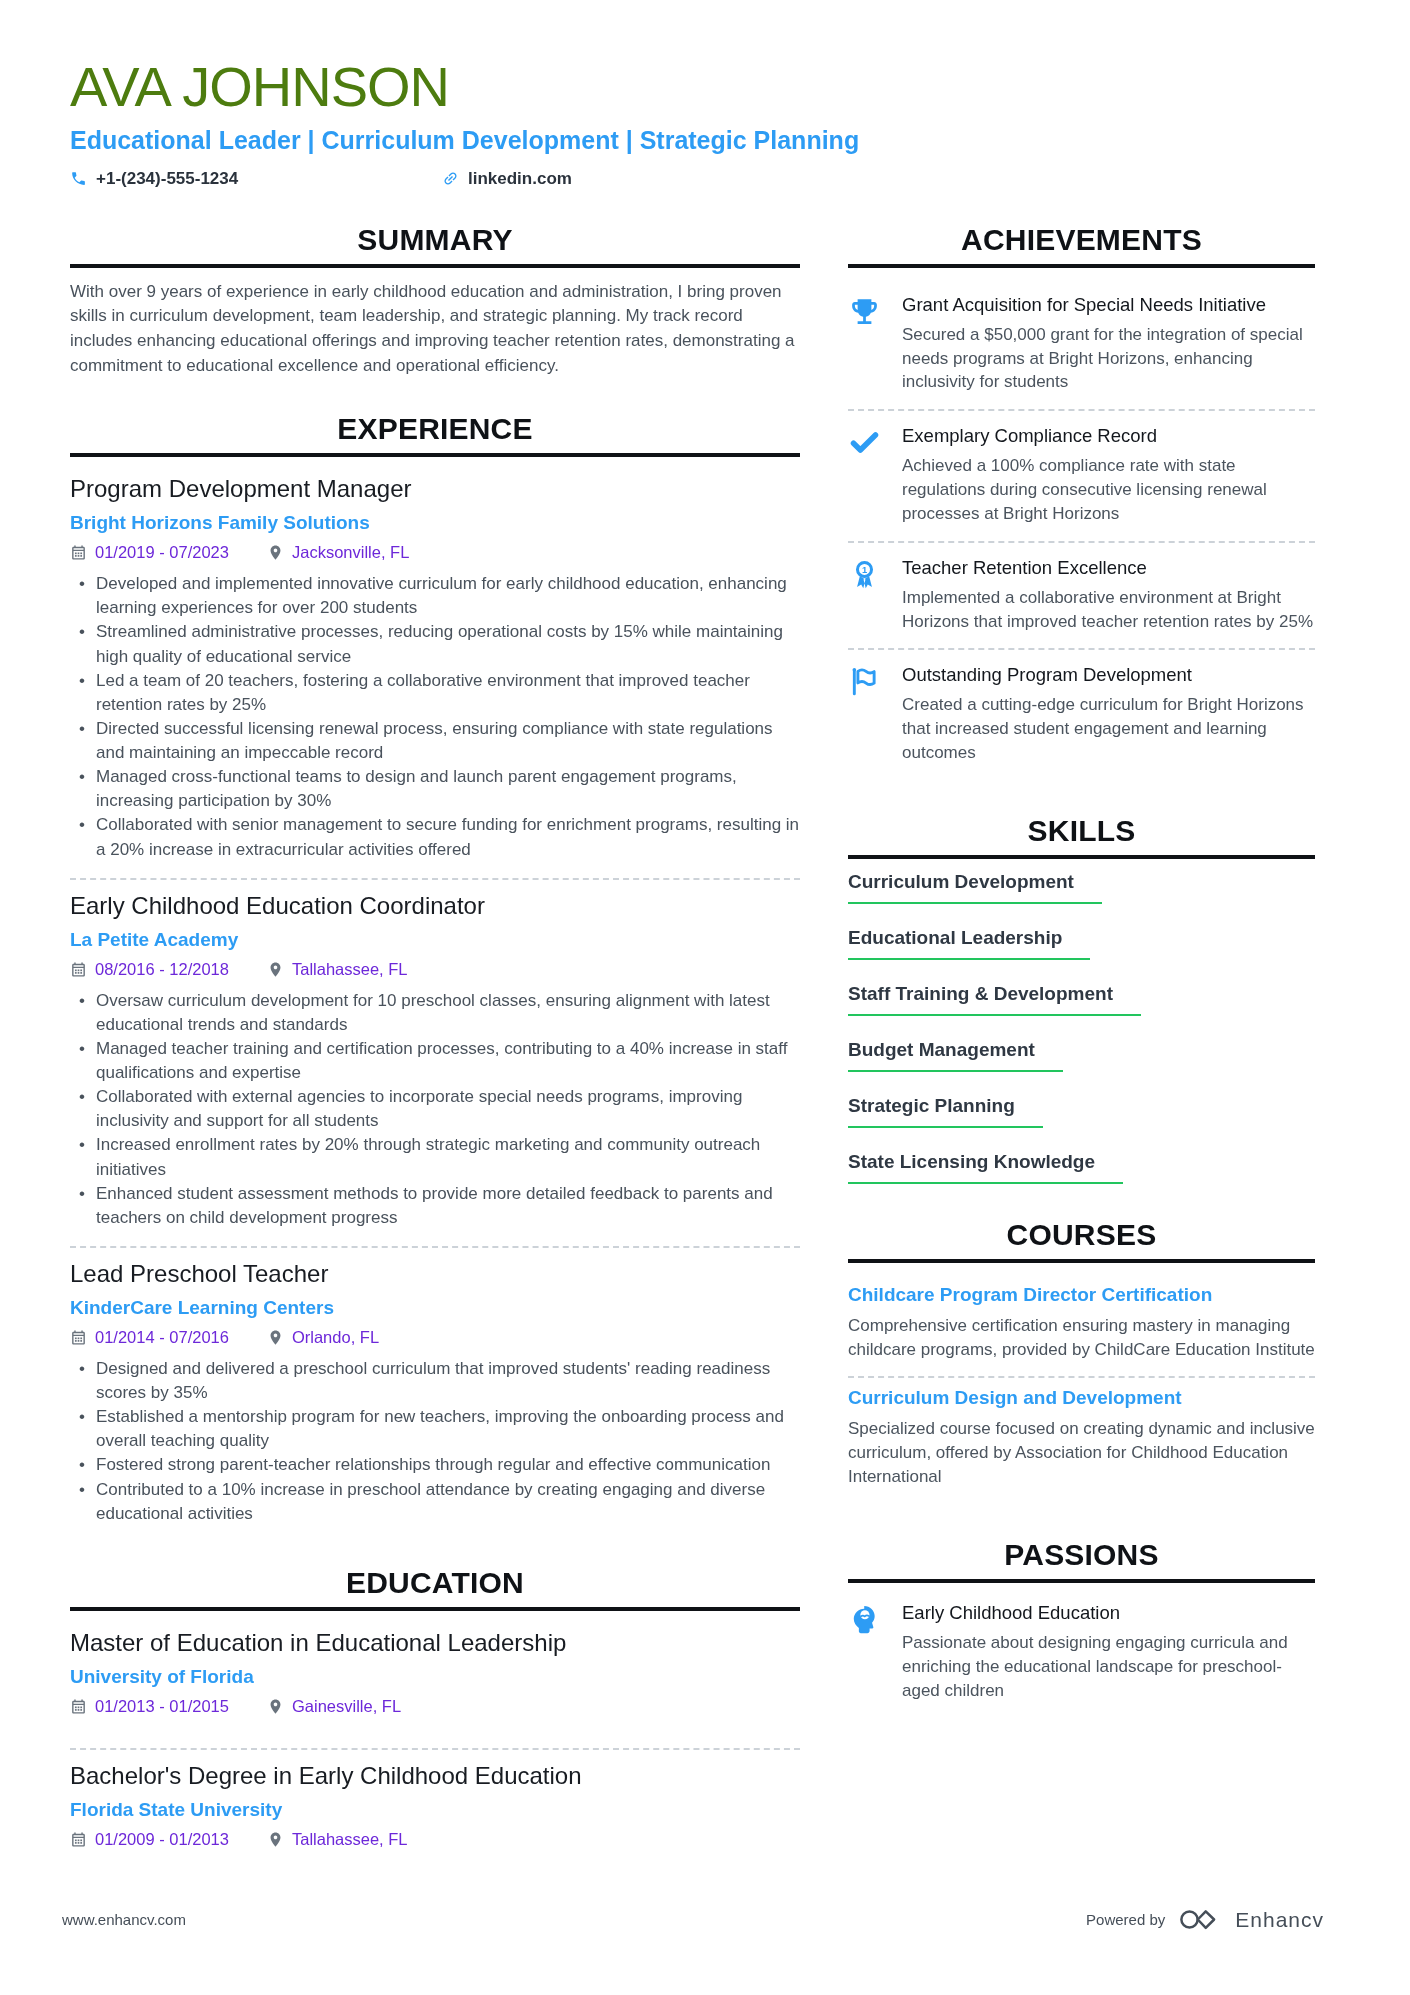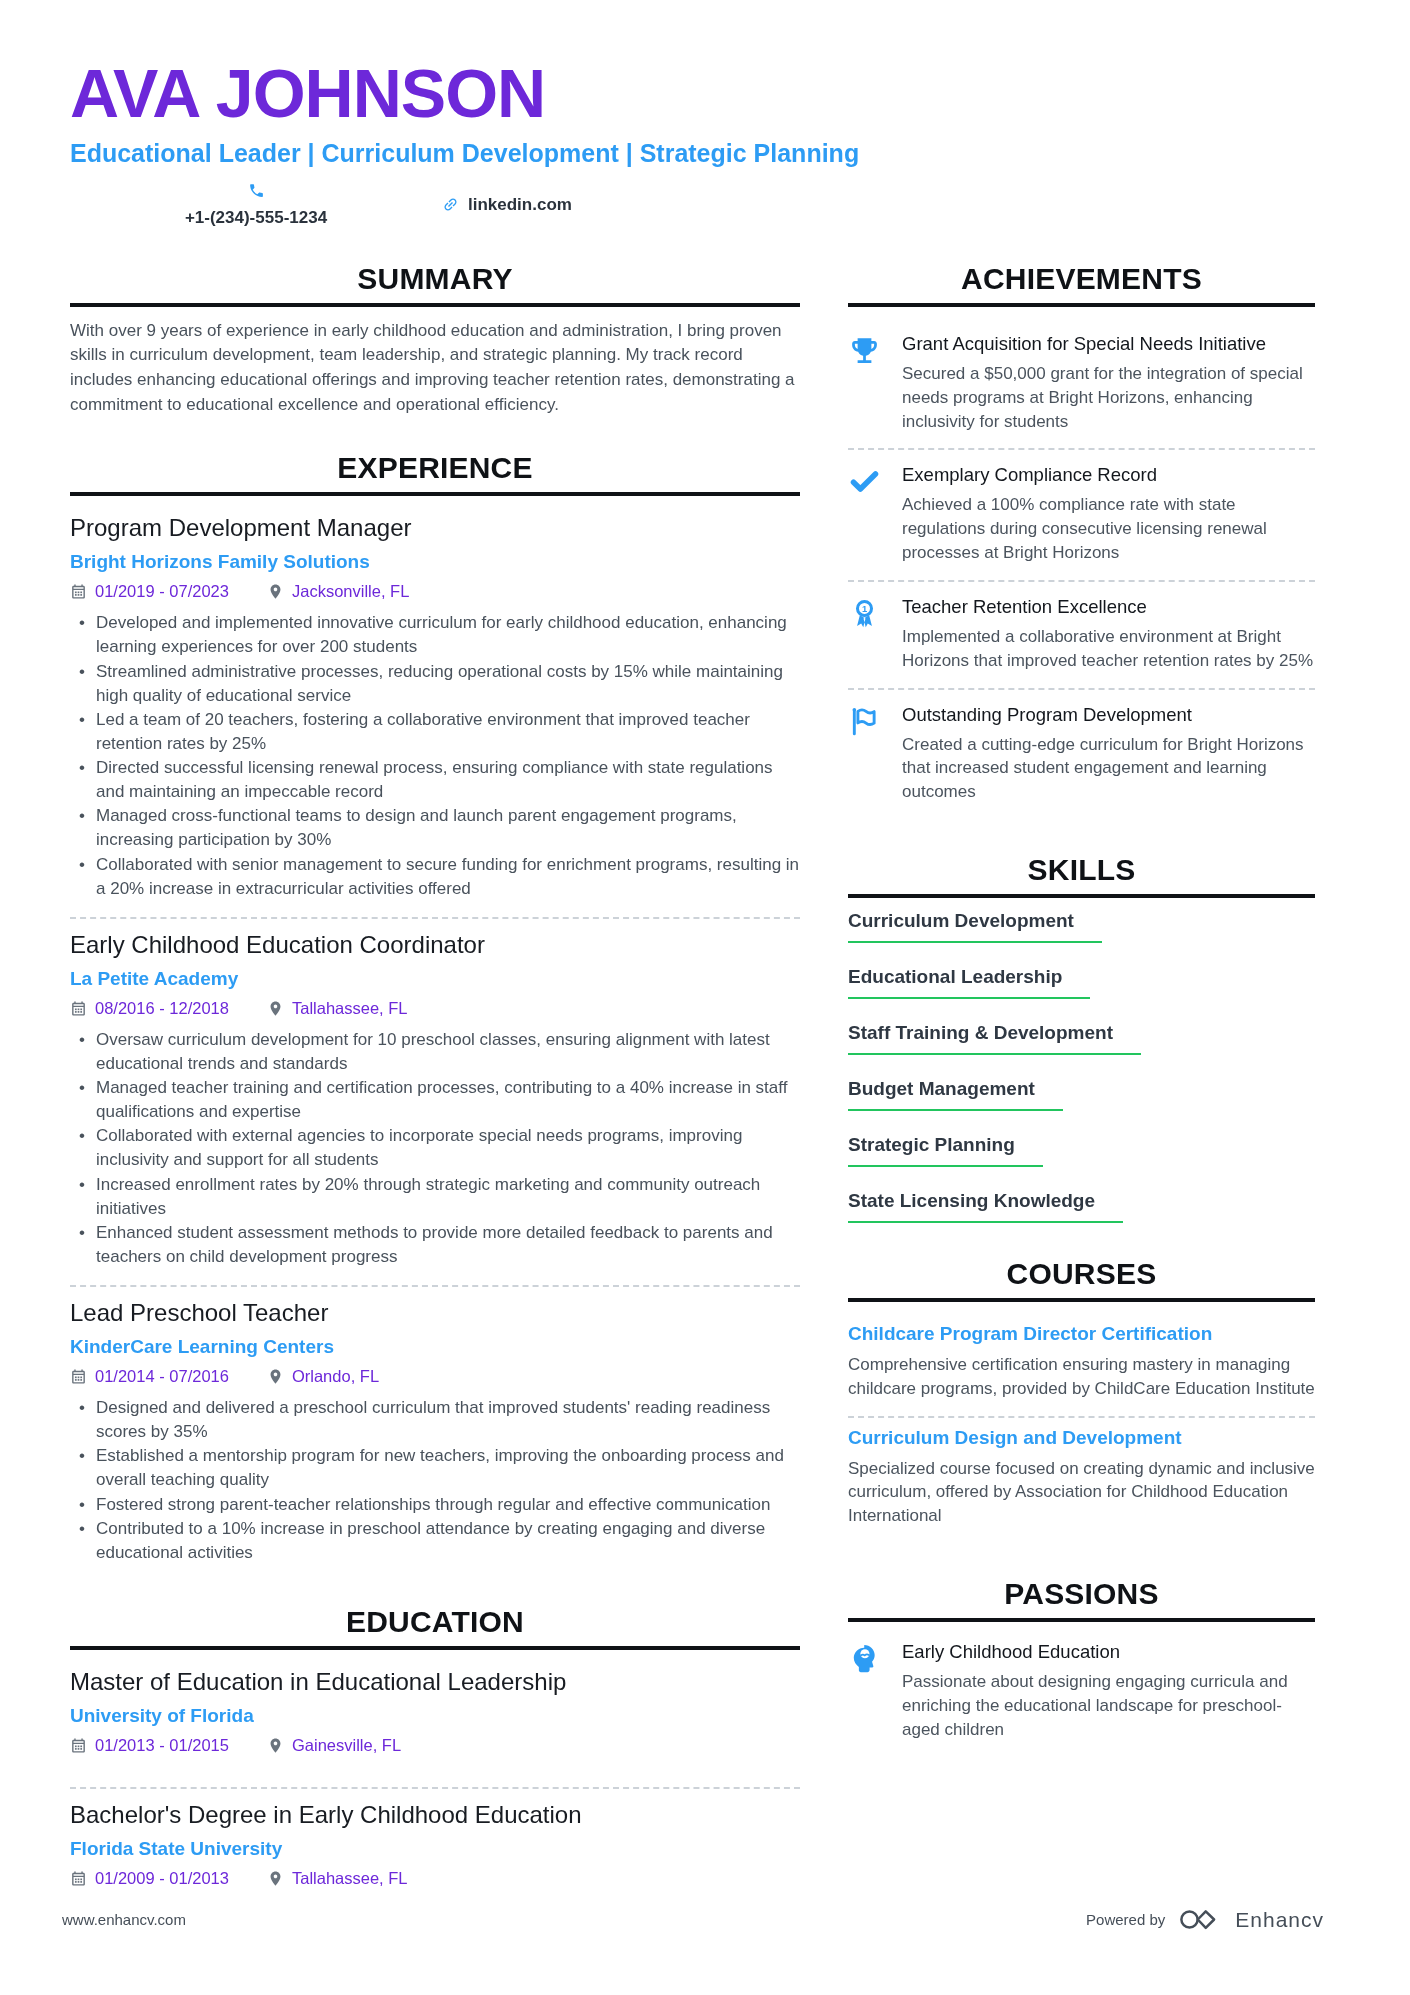--- a/index.html
+++ b/index.html
@@ -4,25 +4,25 @@
 <style>
   * { box-sizing: border-box; margin: 0; padding: 0; }
   html,body { background:#e8e8e8; }
   body { font-family: "Liberation Sans", "DejaVu Sans", sans-serif; }
   .page {
     position: relative; width: 1410px; height: 1995px; background:#ffffff;
     margin: 0 auto; overflow: hidden; color:#14181f;
   }
   
   .hdr { padding: 56px 95px 0 70px; }
-  .name { font-size: 68px; font-weight: 700; letter-spacing: -1px; color:#6d28d9; line-height:1.1; }
+  .name { font-size: 56px; font-weight: 400; letter-spacing: -1px; color:#4d7c0f; line-height:1.1; }
   .subtitle { margin-top: 8px; font-size: 25px; font-weight: 700; color:#2d9cf4; }
   .contact-row { display:flex; align-items:center; margin-top: 14px; }
   .contact { display:flex; align-items:center; gap:9px; font-size:17px; font-weight:700; color:#2a323c; cursor:pointer; }
-  .contact:first-child { width: 372px; flex-direction: column; }
+  .contact:first-child { width: 372px; }
   .icon-blue { color:#2d9cf4; display:inline-flex; }
   .icon-gray { color:#6a737d; display:inline-flex; }
   .ic16 svg { width:17px; height:17px; }
   .link-rot svg { transform: rotate(-45deg); }
   
   .columns { display:flex; gap:48px; padding: 0 95px 0 70px; }
   .col-left { flex: 0 0 730px; }
   .col-right { flex: 1 1 auto; min-width:0; }
   section { margin-top: 34px; }
   .sec-h {

